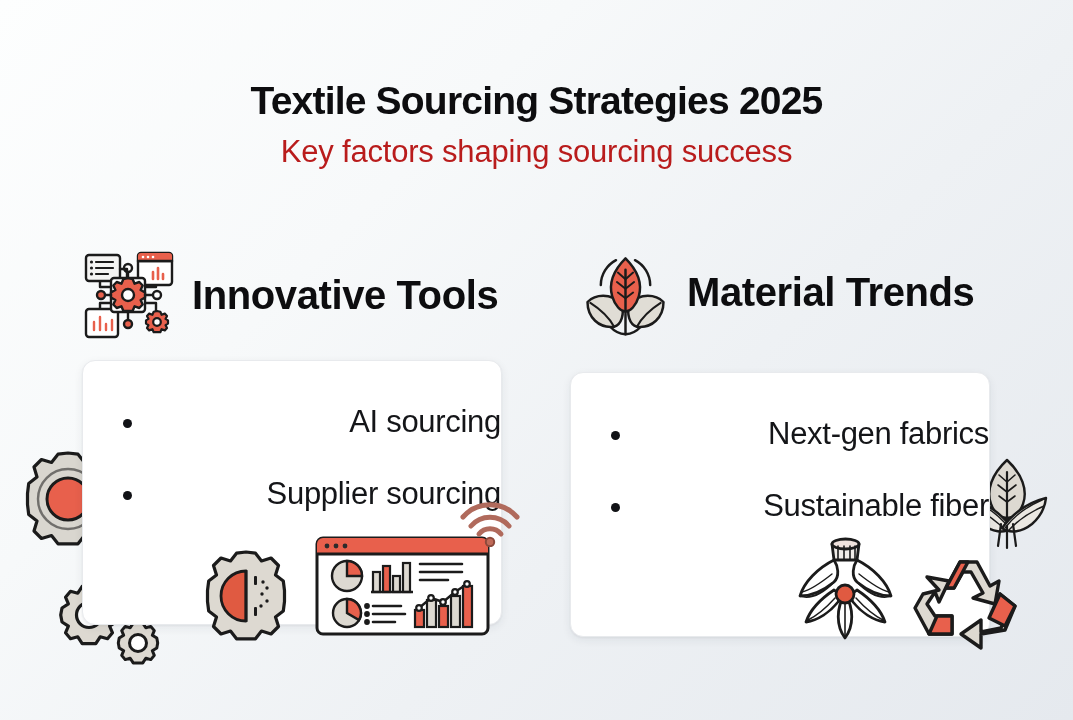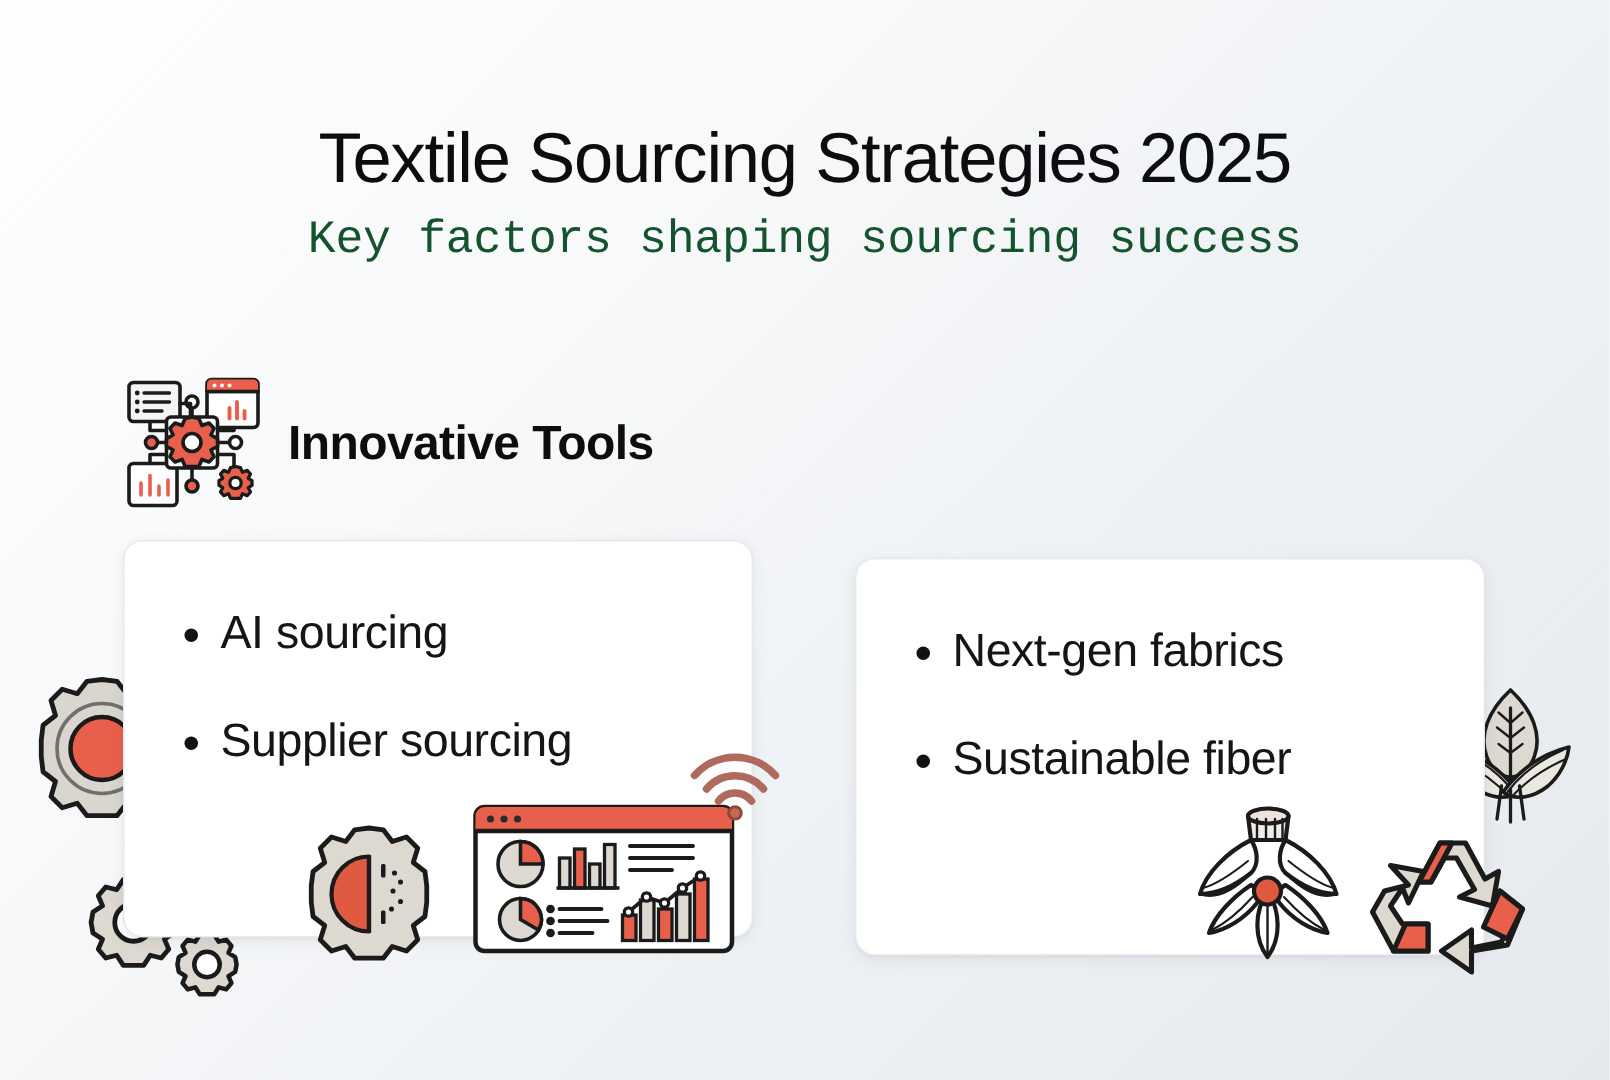--- a/index.html
+++ b/index.html
@@ -8,52 +8,51 @@
     font-family: "Liberation Sans", sans-serif;
     background: linear-gradient(135deg, #fdfefe 0%, #f7f9fa 32%, #eef1f4 62%, #e5e9ee 100%);
     overflow:hidden;
     position:relative;
   }
   #stage { position:absolute; inset:0; }
 
   
   .header { position:absolute; top:80px; left:0; width:1073px; text-align:center; }
   .title {
-    font-size:47px; font-weight:normal; color:#0d0d0f;
+    font-size:39px; font-weight:bold; color:#0d0d0f;
     letter-spacing:-0.8px; line-height:1.06;
   }
   .subtitle {
-    margin-top:13px; font-size:31px; color:#14532d; font-weight:400;
+    margin-top:13px; font-size:31px; color:#b91c1c; font-weight:400;
     letter-spacing:-0.2px;
-    font-family:Liberation Mono, monospace;
   }
 
   
   .col-head { position:absolute; display:flex; align-items:center; gap:14px; }
   .col-head.left  { left:78px;  top:245px; }
   .col-head.right { left:578px; top:245px; }
   .col-head .htxt {
-    font-size:32px; font-weight:bold; color:#0d0d0f; letter-spacing:-0.4px;
+    font-size:40px; font-weight:bold; color:#0d0d0f; letter-spacing:-0.4px;
     white-space:nowrap;
   }
   .head-icon { width:100px; height:100px; flex:none; }
   .head-icon.leaf { width:95px; height:95px; }
 
   
   .card {
     position:absolute; background:#ffffff; border-radius:13px;
     border:1px solid #e8eaed;
     box-shadow:0 3px 10px rgba(35,45,60,0.07), 0 1px 2px rgba(35,45,60,0.05);
     z-index:5;
   }
   .card.left  { left:82px;  top:360px; width:420px; height:265px; }
   .card.right { left:570px; top:372px; width:420px; height:265px; }
 
   .bullets { padding:42px 0 0 40px; }
-  .bullet { display:flex; align-items:flex-start; gap:15px; margin-bottom:33px; }
+  .bullet { display:flex; align-items:flex-start; gap:15px; margin-bottom:33px;justify-content:space-between; }
   .dot {
     width:9px; height:9px; border-radius:50%; background:#111216;
     margin-top:16px; flex:none;
   }
   .btext { font-size:31px; color:#141518; letter-spacing:-0.3px; line-height:1.25; }
 
   
   .deco { position:absolute; }
   .deco.gears-bl   { left:10px;  top:443px;  width:175px; height:227px; z-index:2; }
   .deco.gear-half  { left:196px; top:546px;  width:100px; height:100px; z-index:8; }
@@ -117,20 +116,43 @@
       </g>
 
       <g transform="translate(79,77)">
         <path d="M0,-11 L3.3,-10.2 L4.6,-7.2 L7.8,-8.4 L10,-6 L8.5,-3.1 L11,-1.6 L11,1.6 L8.5,3.1 L10,6 L7.8,8.4 L4.6,7.2 L3.3,10.2 L-3.3,10.2 L-4.6,7.2 L-7.8,8.4 L-10,6 L-8.5,3.1 L-11,1.6 L-11,-1.6 L-8.5,-3.1 L-10,-6 L-7.8,-8.4 L-4.6,-7.2 L-3.3,-10.2 Z" fill="#e8604c" stroke="#1b1b1b" stroke-width="2.2" stroke-linejoin="round"></path>
         <circle r="3.8" fill="#ffffff" stroke="#1b1b1b" stroke-width="2.2"></circle>
       </g>
     </svg>
     <div class="htxt">Innovative Tools</div>
   </div>
 
+  <div class="col-head right">
+    <svg class="head-icon leaf" viewBox="0 0 100 100">
+      <g stroke="#1b1b1b" stroke-width="2.6" stroke-linecap="round" stroke-linejoin="round" fill="none">
+
+        <path d="M24 42 A30 30 0 0 1 40 16"></path>
+        <path d="M76 42 A30 30 0 0 0 60 16"></path>
+        <path d="M34 86 A24 24 0 0 0 50 94"></path>
+        <path d="M66 86 A24 24 0 0 1 50 94"></path>
+
+        <path d="M46 62 C34 50 18 52 10 60 C10 76 22 88 38 86 C46 84 49 72 46 62 Z" fill="#e0ddd5"></path>
+        <path d="M13 61 C24 68 33 77 38 86" stroke-width="2.2"></path>
+
+        <path d="M54 62 C66 50 82 52 90 60 C90 76 78 88 62 86 C54 84 51 72 54 62 Z" fill="#e0ddd5"></path>
+        <path d="M87 61 C76 68 67 77 62 86" stroke-width="2.2"></path>
+
+        <path d="M50 14 C62 26 68 40 64 54 C61 64 55 70 50 70 C45 70 39 64 36 54 C32 40 38 26 50 14 Z" fill="#e8604c"></path>
+
+        <path d="M50 26 L50 92" stroke-width="2.6"></path>
+        <path d="M50 36 L42 29 M50 36 L58 29 M50 46 L41 39 M50 46 L59 39 M50 56 L42 50 M50 56 L58 50" stroke-width="2.1"></path>
+      </g>
+    </svg>
+    <div class="htxt">Material Trends</div>
+  </div>
 
   <svg class="deco gears-bl" viewBox="0 0 175 227">
 
     <g transform="translate(58,56)">
       <path d="M0,-46 L10,-44.8 L16.5,-36.5 L26.5,-39.5 L34,-32 L31,-22 L39.3,-15.5 L40.5,-5.5 L40.5,5.5 L39.3,15.5 L31,22 L34,32 L26.5,39.5 L16.5,36.5 L10,44.8 L-10,44.8 L-16.5,36.5 L-26.5,39.5 L-34,32 L-31,22 L-39.3,15.5 L-40.5,5.5 L-40.5,-5.5 L-39.3,-15.5 L-31,-22 L-34,-32 L-26.5,-39.5 L-16.5,-36.5 L-10,-44.8 Z" fill="#d9d6cf" stroke="#1b1b1b" stroke-width="3.2" stroke-linejoin="round"></path>
       <circle r="30" fill="none" stroke="#1b1b1b" stroke-width="2.4" opacity="0.55"></circle>
       <circle r="21" fill="#e8604c" stroke="#1b1b1b" stroke-width="3"></circle>
     </g>
 
     <g transform="translate(100,128)">

